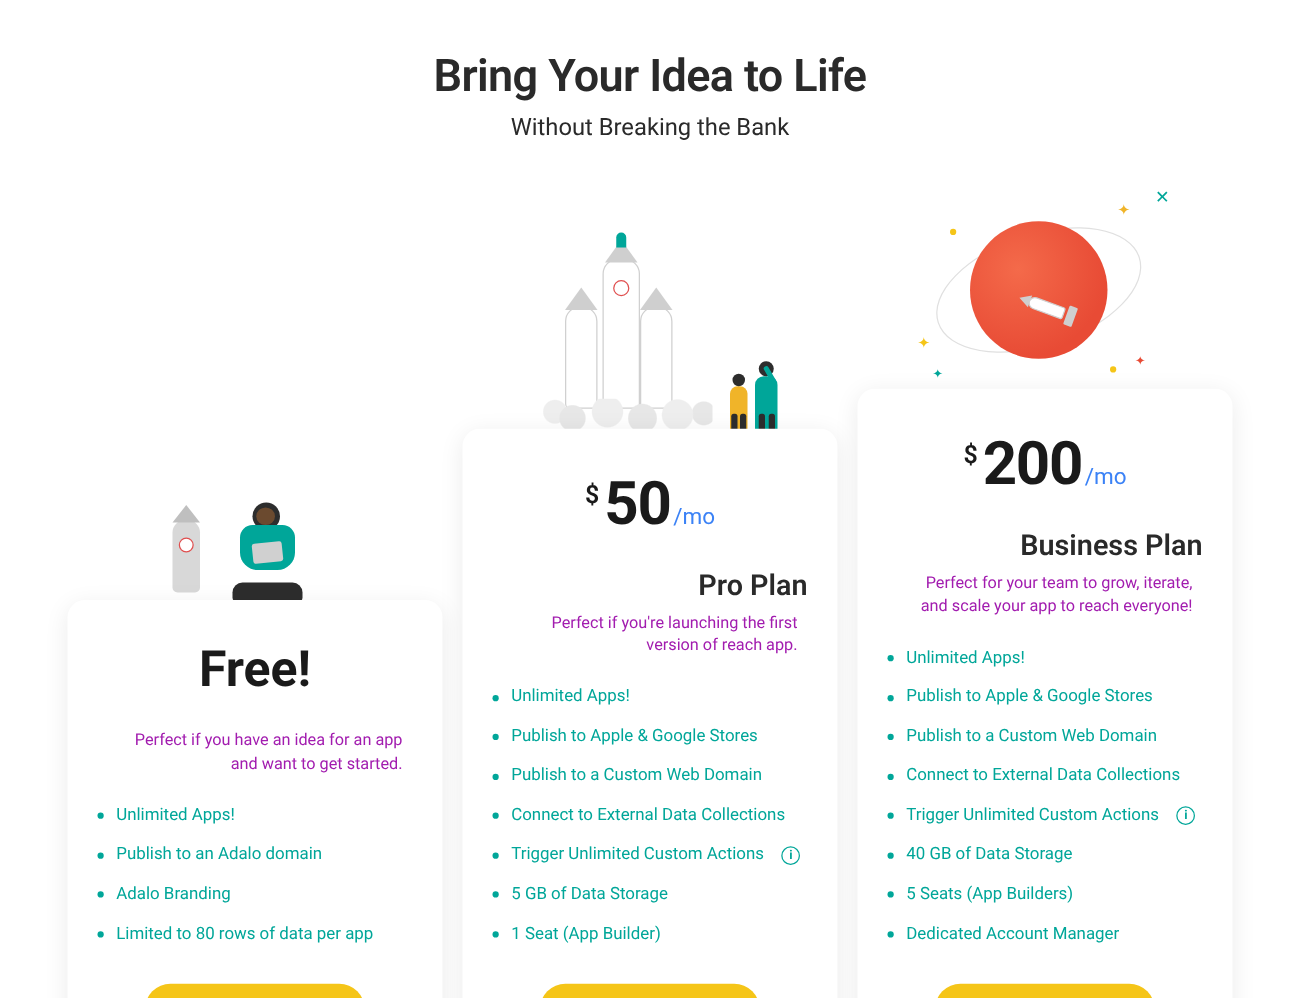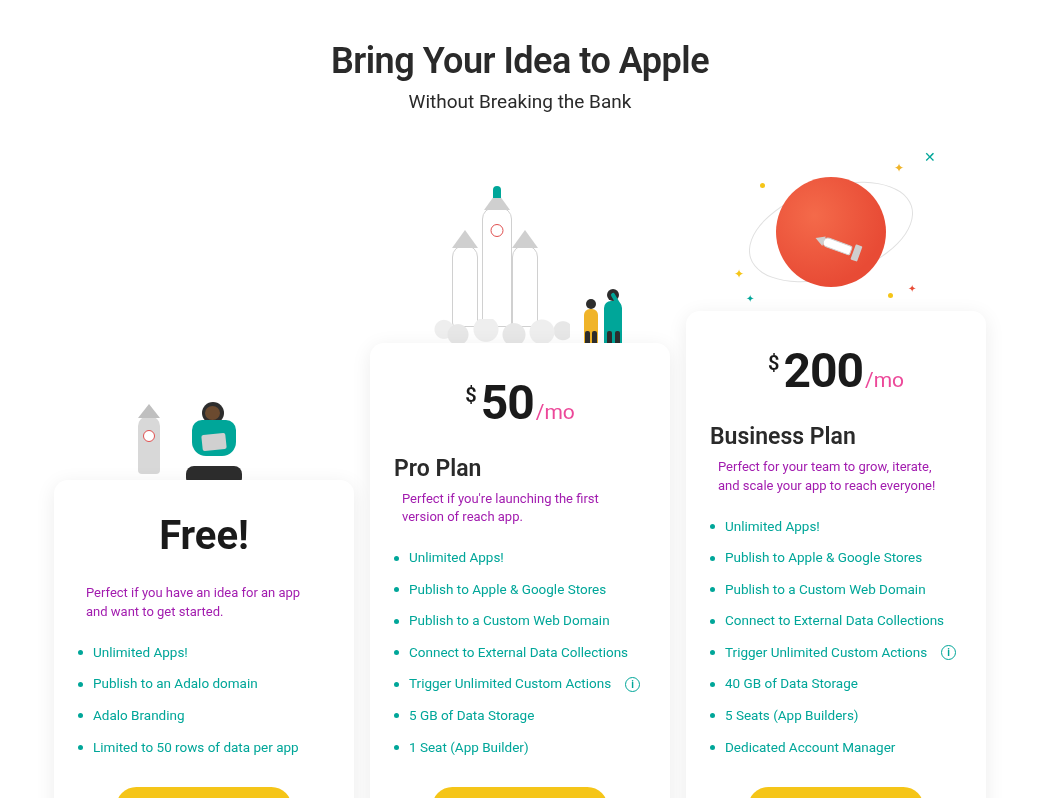--- a/index.html
+++ b/index.html
@@ -64,24 +64,24 @@
     color: #1a1a1a;
     display: flex;
     align-items: baseline;
     justify-content: center;
     gap: 2px;
     line-height: 1;
   }
   .price .free { font-size: 40px; font-weight: 700; }
   .price .currency { font-size: 20px; font-weight: 600; align-self: flex-start; margin-top: 6px; margin-right: 2px; }
   .price .amount { font-size: 48px; font-weight: 700; letter-spacing: -1px; }
-  .price .per { font-size: 21px; font-weight: 400; color: #ec4899; }
+  .price .per { font-size: 18px; font-weight: 400; color: #3b82f6; }
 
   .plan-head {
-    text-align: left;
+    text-align: right;
     margin-top: 28px;
   }
   .plan-head h3 {
     font-size: 23px;
     font-weight: 600;
     color: #2a2a2a;
   }
   .plan-head p {
     font-size: 13px;
     color: #a21caf;
@@ -248,21 +248,21 @@
   .spark.s5 { left:182px; top:140px; color:#e84b35; font-size:10px;}
   .dot { position:absolute; width:5px; height:5px; border-radius:50%; }
   .dot.d1 { left:162px; top:150px; background:#f5c518;}
   .dot.d2 { left:34px; top:40px; background:#f5c518;}
 </style>
 </head>
 <body>
 
 <div class="wrapper">
   <div class="hero">
-    <h1>Bring Your Idea to Apple</h1>
+    <h1>Bring Your Idea to Life</h1>
     <p>Without Breaking the Bank</p>
   </div>
 
   <div class="plans">
 
     <div>
       <div class="art">
         <div class="ill-explore">
           <div class="mini-rocket"></div>
           <div class="person">
@@ -285,21 +285,21 @@
           <li>
               <span>Unlimited Apps!</span>
             </li>
           <li>
               <span>Publish to an Adalo domain</span>
             </li>
           <li>
               <span>Adalo Branding</span>
             </li>
           <li>
-              <span>Limited to 50 rows of data per app</span>
+              <span>Limited to 80 rows of data per app</span>
             </li>
         </ul>
         <button class="cta">GET STARTED</button>
       </div>
     </div>
 
     <div>
       <div class="art art-tall">
         <div class="ill-pro">
           <div class="rocket-body rocket-left"></div>

